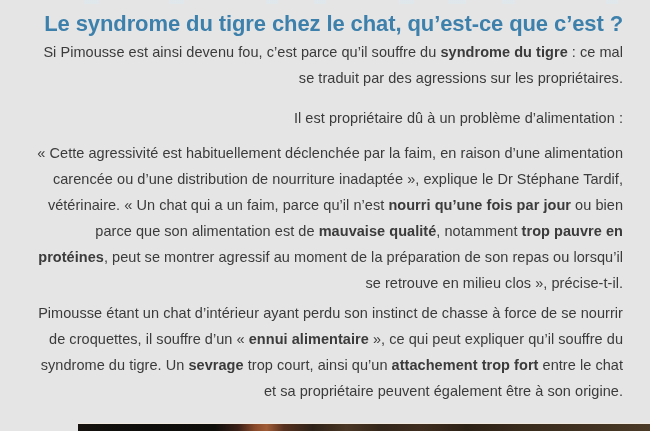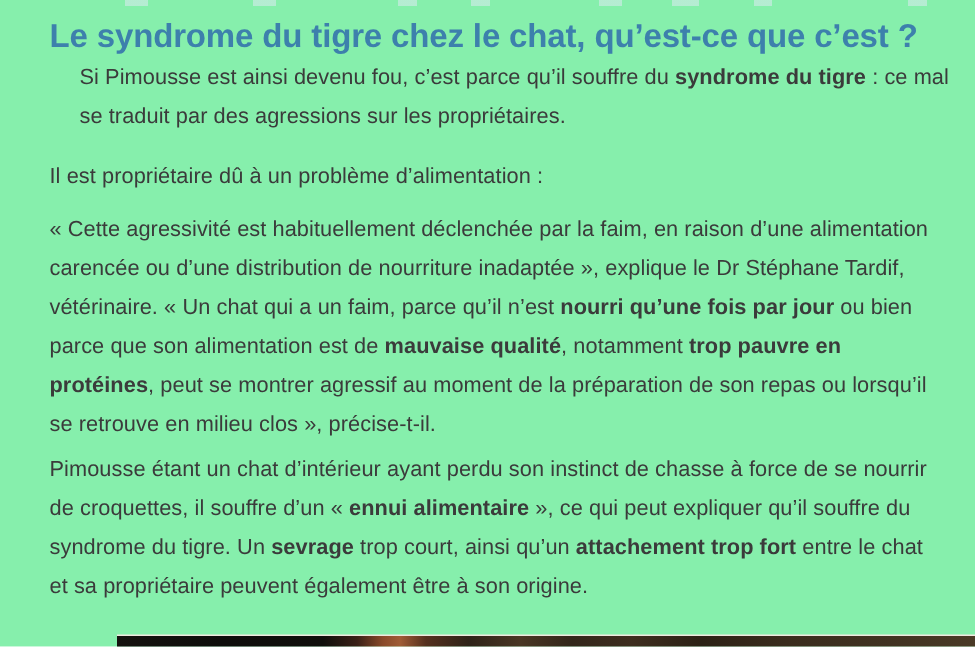--- a/index.html
+++ b/index.html
@@ -49,37 +49,37 @@
     letter-spacing: -0.1px;
   }
   p.article-paragraph {
     margin: 0;
     padding: 0;
     width: 590px;
     font-size: 14.5px;
     line-height: 26px;
     letter-spacing: 0.05px;
   }
-  p.gap-large { margin-bottom: 14px; margin-left: 20px; }
+  p.gap-large { margin-bottom: 14px; }
   p.gap-medium { margin-bottom: 9px; }
   p.gap-small { margin-bottom: 4px; }
   p.article-paragraph b { font-weight: bold; }
   .photo-strip {
     position: absolute;
     left: 78px;
     right: 0;
     top: 423px;
     height: 8px;
     border-top: 1px solid #efe9df;
   }
 </style>
 </head>
 <body>
 
-<div class="page" style="background: #86efac;">
+<div class="page" style="background: #e5e5e5; text-align: right;">
 
   <div class="top-crop"></div>
 
   <div class="content">
     <h1 class="article-title" style="color: rgb(61, 128, 172);">Le syndrome du tigre chez le chat, qu’est-ce que c’est ?</h1>
 
     <p class="article-paragraph gap-large" style="color: rgb(59, 59, 59);"><span>Si Pimousse est ainsi devenu fou, c’est parce qu’il souffre du </span><b>syndrome du tigre</b><span> : ce mal se traduit par des agressions sur les propriétaires.</span></p>
 
     <p class="article-paragraph gap-medium" style="color: rgb(59, 59, 59);"><span>Il est propriétaire dû à un problème d’alimentation :</span></p>
 

